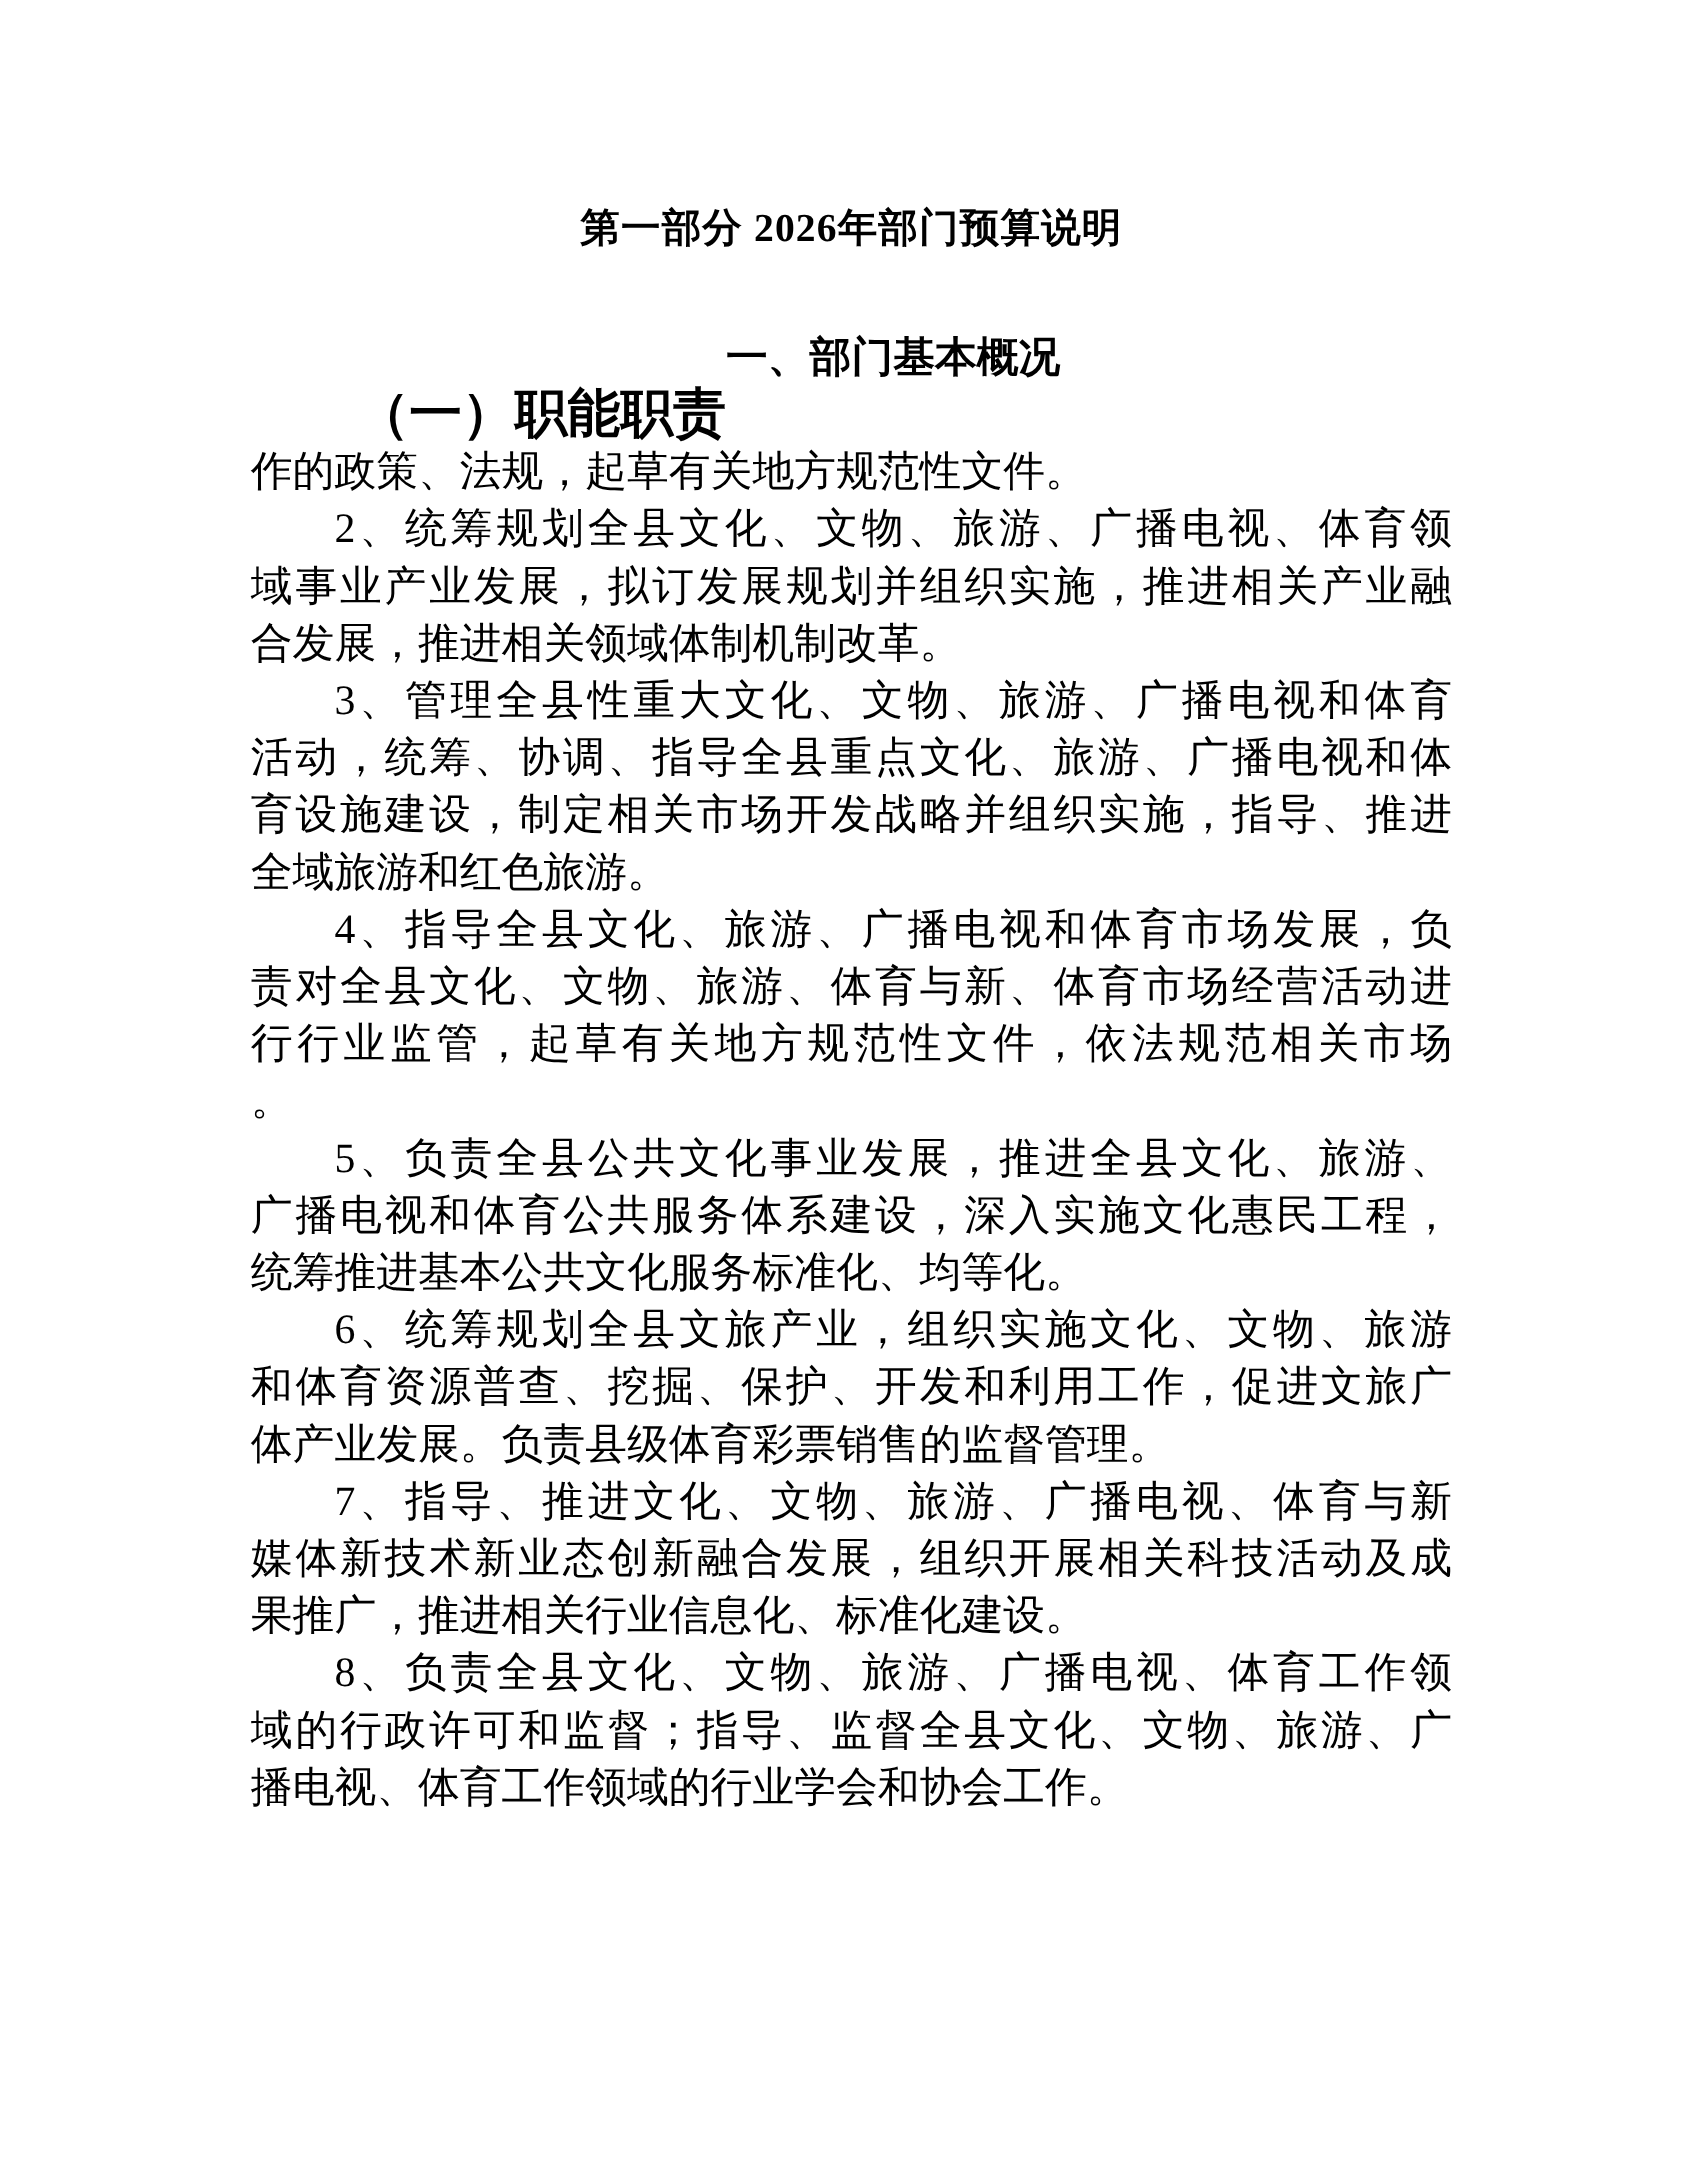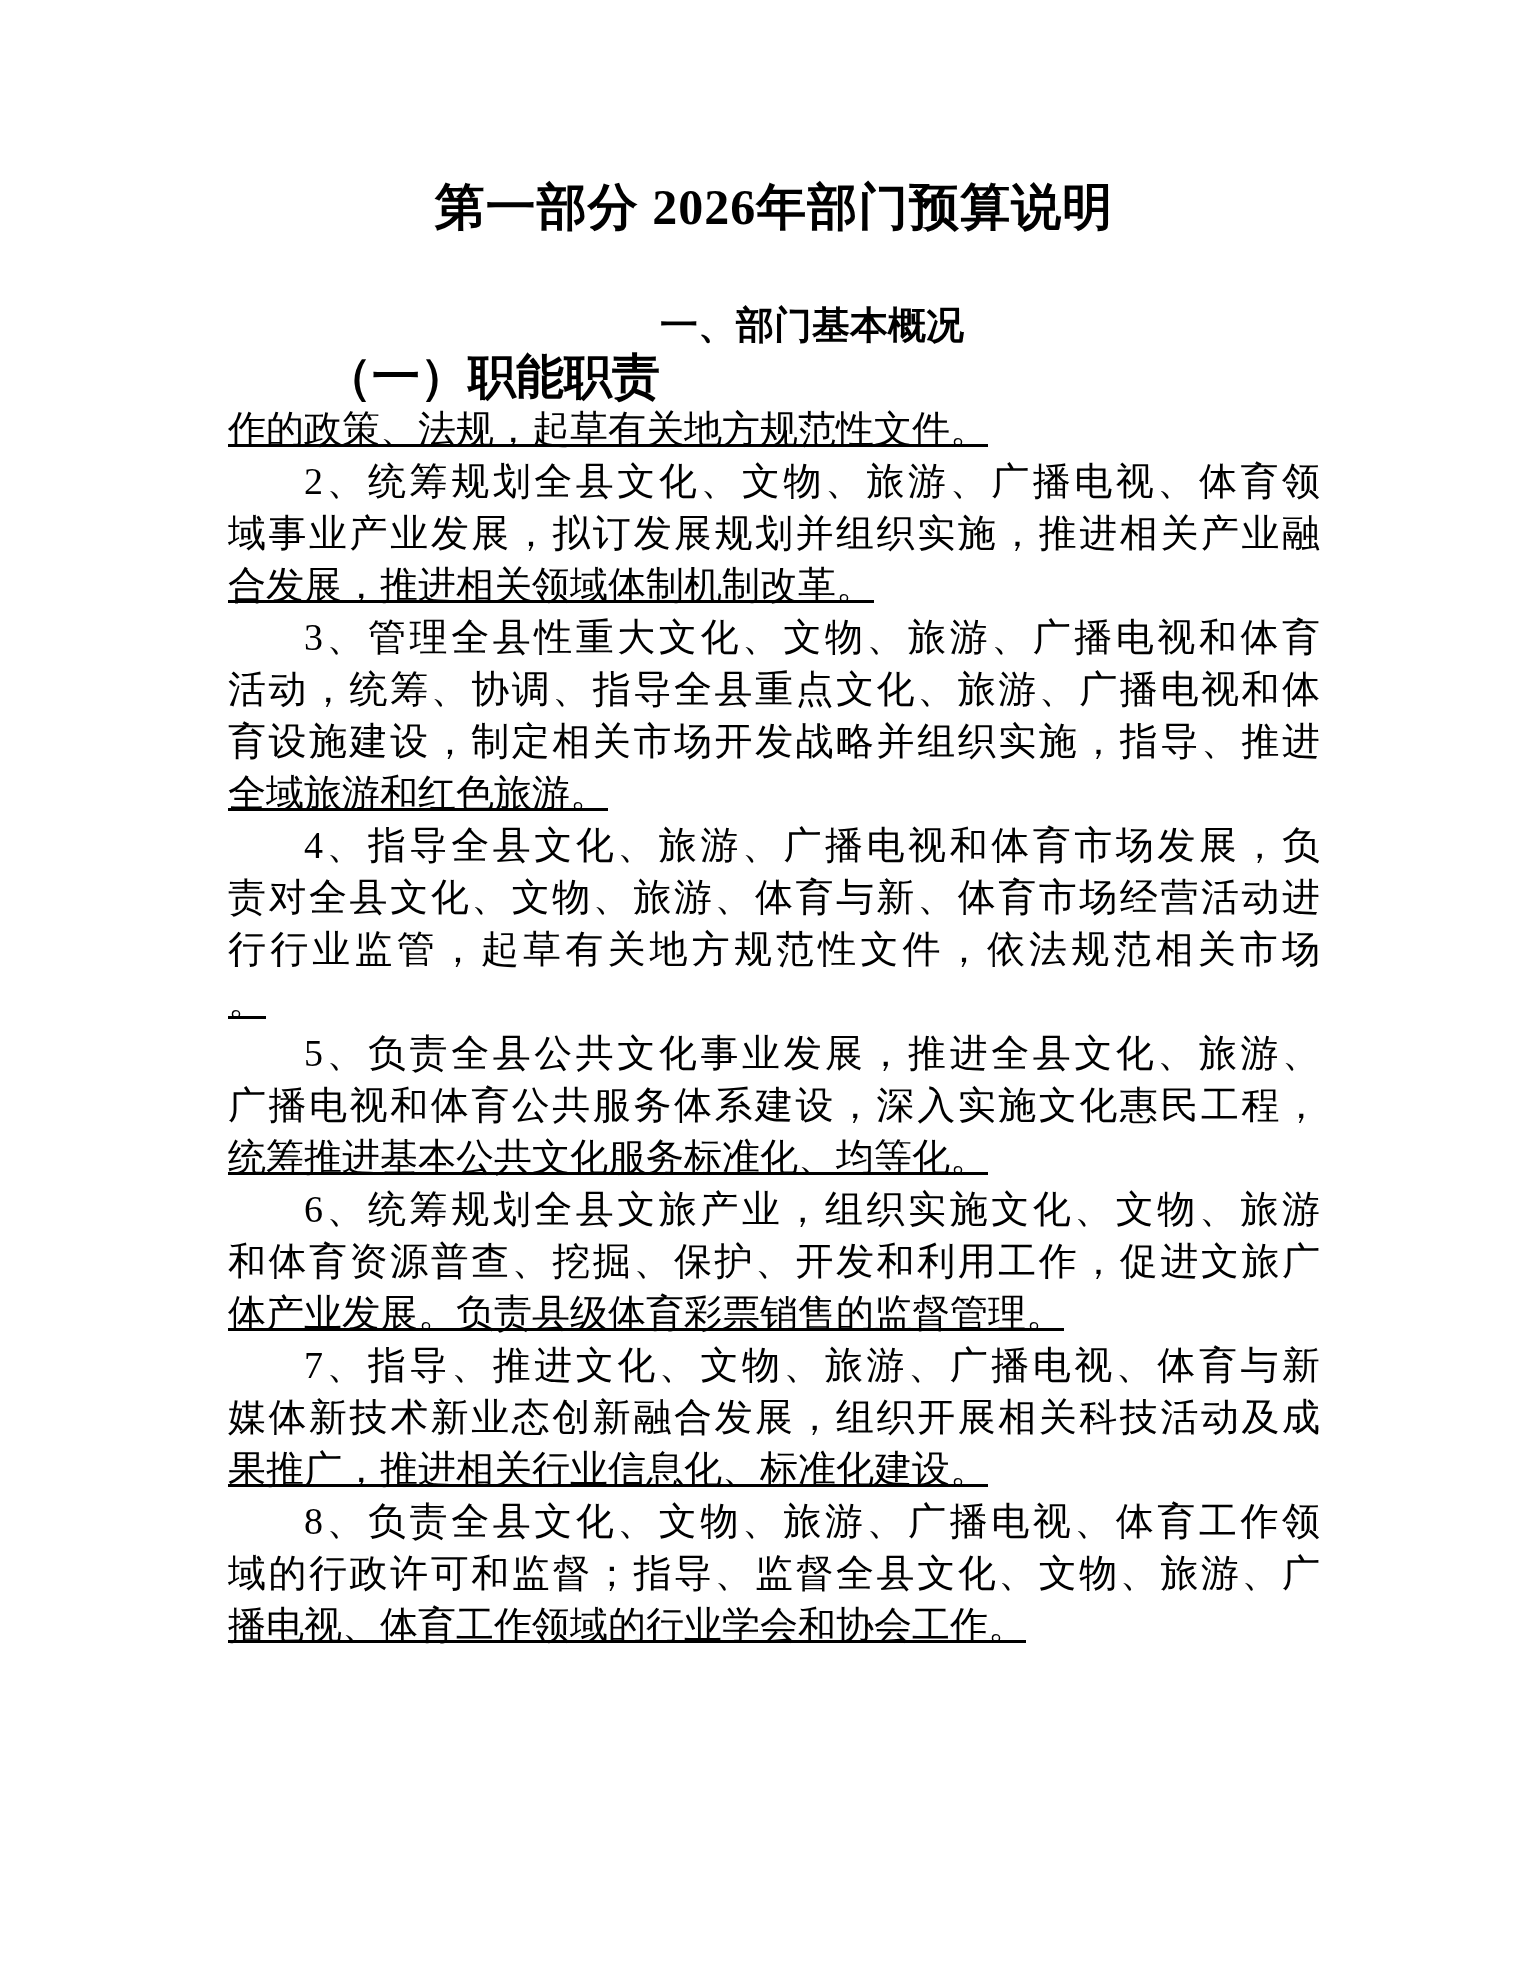--- a/index.html
+++ b/index.html
@@ -14,21 +14,21 @@
     background: #ffffff;
     color: #000000;
     font-family: "Liberation Serif", "DejaVu Serif", serif;
     overflow: hidden;
   }
   .doc-title {
     position: absolute;
     top: 178px;
     left: 228px;
     width: 1092px;
-    font-size: 50px;
+    font-size: 36px;
     font-weight: bold;
     line-height: 58px;
     text-align: center;
     letter-spacing: 1px;
     white-space: nowrap;
   }
   .heading-1 {
     position: absolute;
     top: 299px;
     left: 228px;
@@ -62,21 +62,20 @@
     text-align: justify;
     text-align-last: justify;
     text-justify: inter-character;
     white-space: nowrap;
   }
   .line.first {
     text-indent: 2em;
   }
   .line.last {
     text-align-last: left;
-    text-decoration: underline;
   }
 </style>
 </head>
 <body>
 
 <div class="page">
   <div class="doc-title">第一部分 2026年部门预算说明</div>
   <div class="heading-1">一、部门基本概况</div>
   <div class="heading-2">（一）职能职责</div>
   <div class="doc-body">

